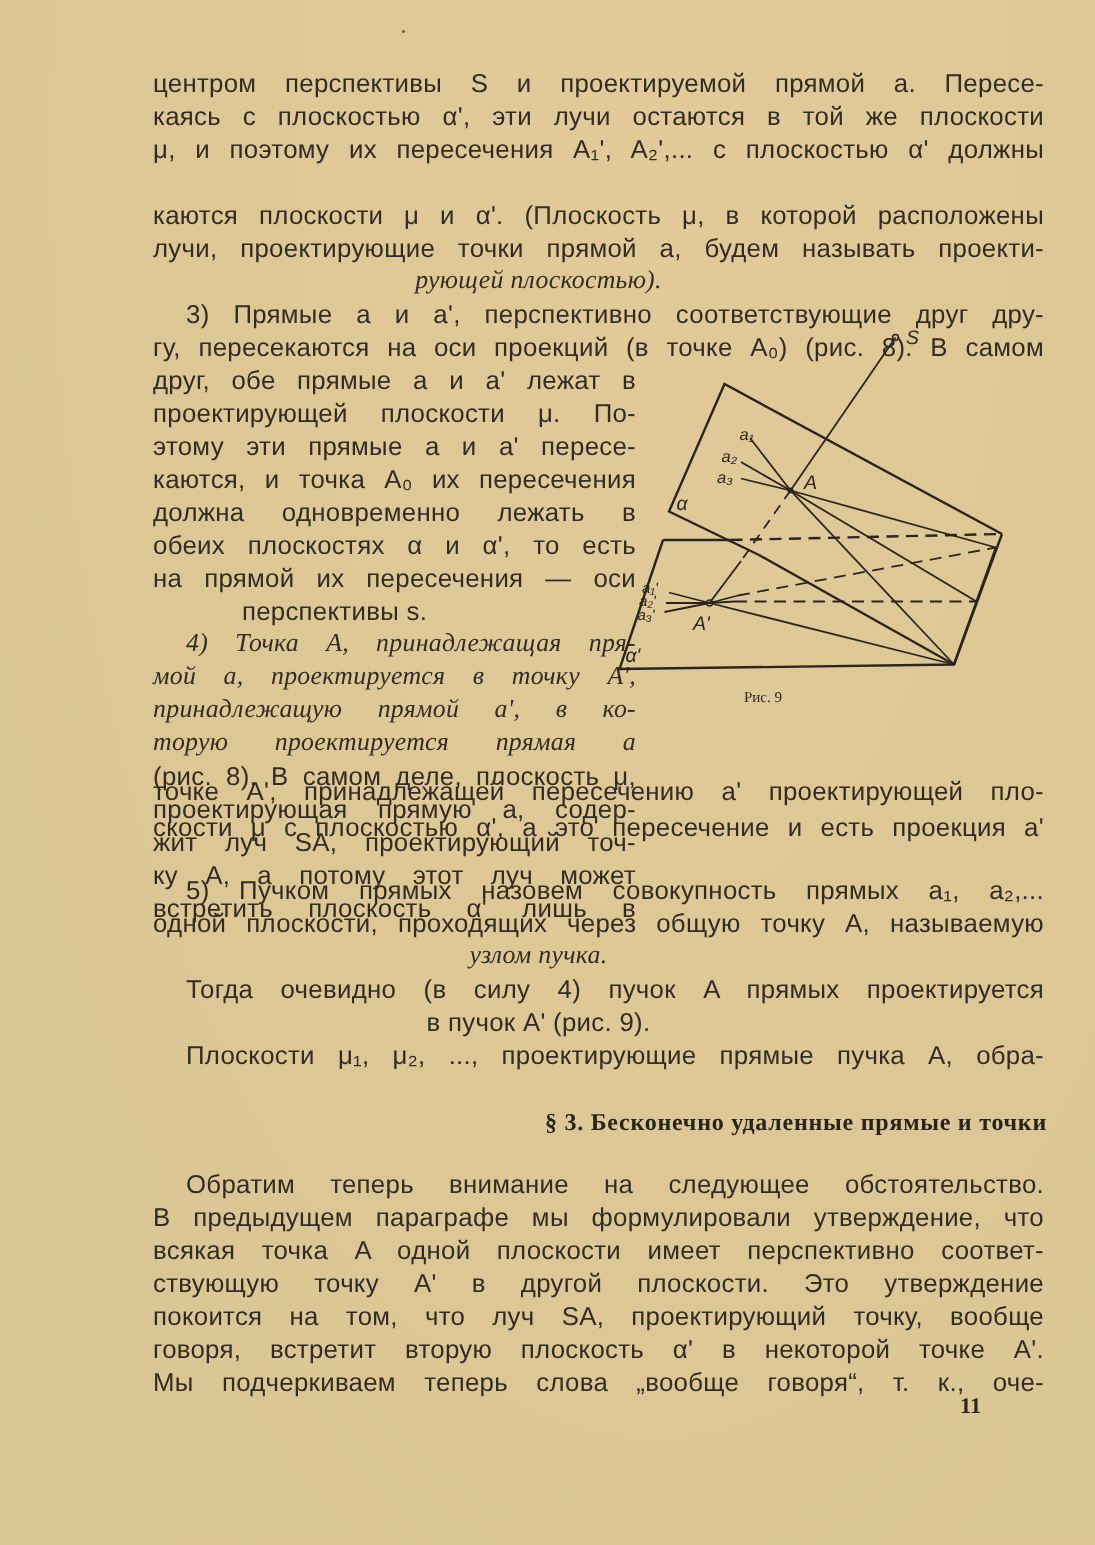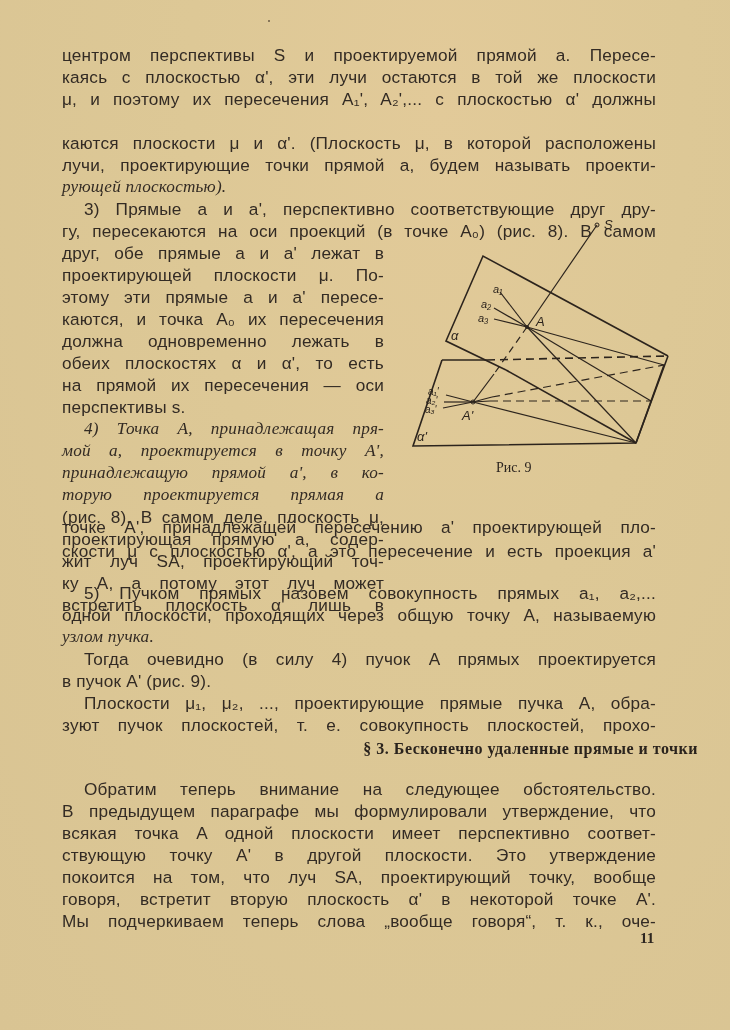--- a/index.html
+++ b/index.html
@@ -11,33 +11,34 @@
     position:relative;
   }
   .page { position:absolute; left:0; top:0; width:730px; height:1030px; }
   .line {
     position:absolute; left:62px; width:594px;
     font-size:17.2px; line-height:22px; white-space:nowrap;
     letter-spacing:0.2px;
     font-family: "Liberation Sans", sans-serif;
     font-stretch: condensed;
     color:#332b24;
+    text-align:center;
   }
-  .line.j { text-align:justify; text-align-last:justify; }
+  .line.j { text-align:justify; text-align-last:justify;margin-left:40px; }
   .line.narrow { width:322px; }
   .indent { padding-left:22px; box-sizing:border-box; }
   i, .it { font-style:italic; font-family:"Liberation Serif", serif; }
   .heading {
     position:absolute; left:0; width:698px; top:732px; text-align:right;
     font-family:"Liberation Serif", serif; font-weight:bold; font-size:16px; letter-spacing:0.5px;
     color:#2a231d;
   }
   .pagenum { position:absolute; left:640px; top:930px; font-size:15px; font-weight:bold; font-family:"Liberation Serif", serif; }
   .figure { position:absolute; left:390px; top:210px; width:300px; height:275px; }
-  .caption { position:absolute; left:496px; top:460px; font-size:14px; font-family:"Liberation Serif", serif; }
+  .caption { position:absolute; left:496px; top:460px; font-size:10px; font-family:"Liberation Serif", serif; }
   .dot { position:absolute; left:268px; top:20px; width:2px; height:2px; background:#6a5a45; border-radius:50%; }
 </style>
 </head>
 <body>
 
 <div class="page">
   <div class="dot"></div>
 
   <div class="line j" style="top:44px">центром перспективы S и проектируемой прямой a. Пересе-</div>
   <div class="line j" style="top:66px">каясь с плоскостью α', эти лучи остаются в той же плоскости</div>
@@ -125,21 +126,20 @@
   <div class="line j" style="top:540px">скости μ с плоскостью α', а это пересечение и есть проекция a'</div>
 
   <div class="line j indent" style="top:582px">5) Пучком прямых назовем совокупность прямых a₁, a₂,...</div>
   <div class="line j" style="top:604px">одной плоскости, проходящих через общую точку A, называемую</div>
   <div class="line it" style="top:626px">узлом пучка.</div>
 
   <div class="line j indent" style="top:648px">Тогда очевидно (в силу 4) пучок A прямых проектируется</div>
   <div class="line" style="top:670px">в пучок A' (рис. 9).</div>
 
   <div class="line j indent" style="top:692px">Плоскости μ₁, μ₂, ..., проектирующие прямые пучка A, обра-</div>
-  <div class="line j" style="top:714px">зуют пучок плоскостей, т. е. совокупность плоскостей, прохо-</div>
 
   <div class="heading" style="top:740px">§ 3. Бесконечно удаленные прямые и точки</div>
 
   <div class="line j indent" style="top:778px">Обратим теперь внимание на следующее обстоятельство.</div>
   <div class="line j" style="top:800px">В предыдущем параграфе мы формулировали утверждение, что</div>
   <div class="line j" style="top:822px">всякая точка A одной плоскости имеет перспективно соответ-</div>
   <div class="line j" style="top:844px">ствующую точку A' в другой плоскости. Это утверждение</div>
   <div class="line j" style="top:866px">покоится на том, что луч SA, проектирующий точку, вообще</div>
   <div class="line j" style="top:888px">говоря, встретит вторую плоскость α' в некоторой точке A'.</div>
   <div class="line j" style="top:910px">Мы подчеркиваем теперь слова „вообще говоря“, т. к., оче-</div>

